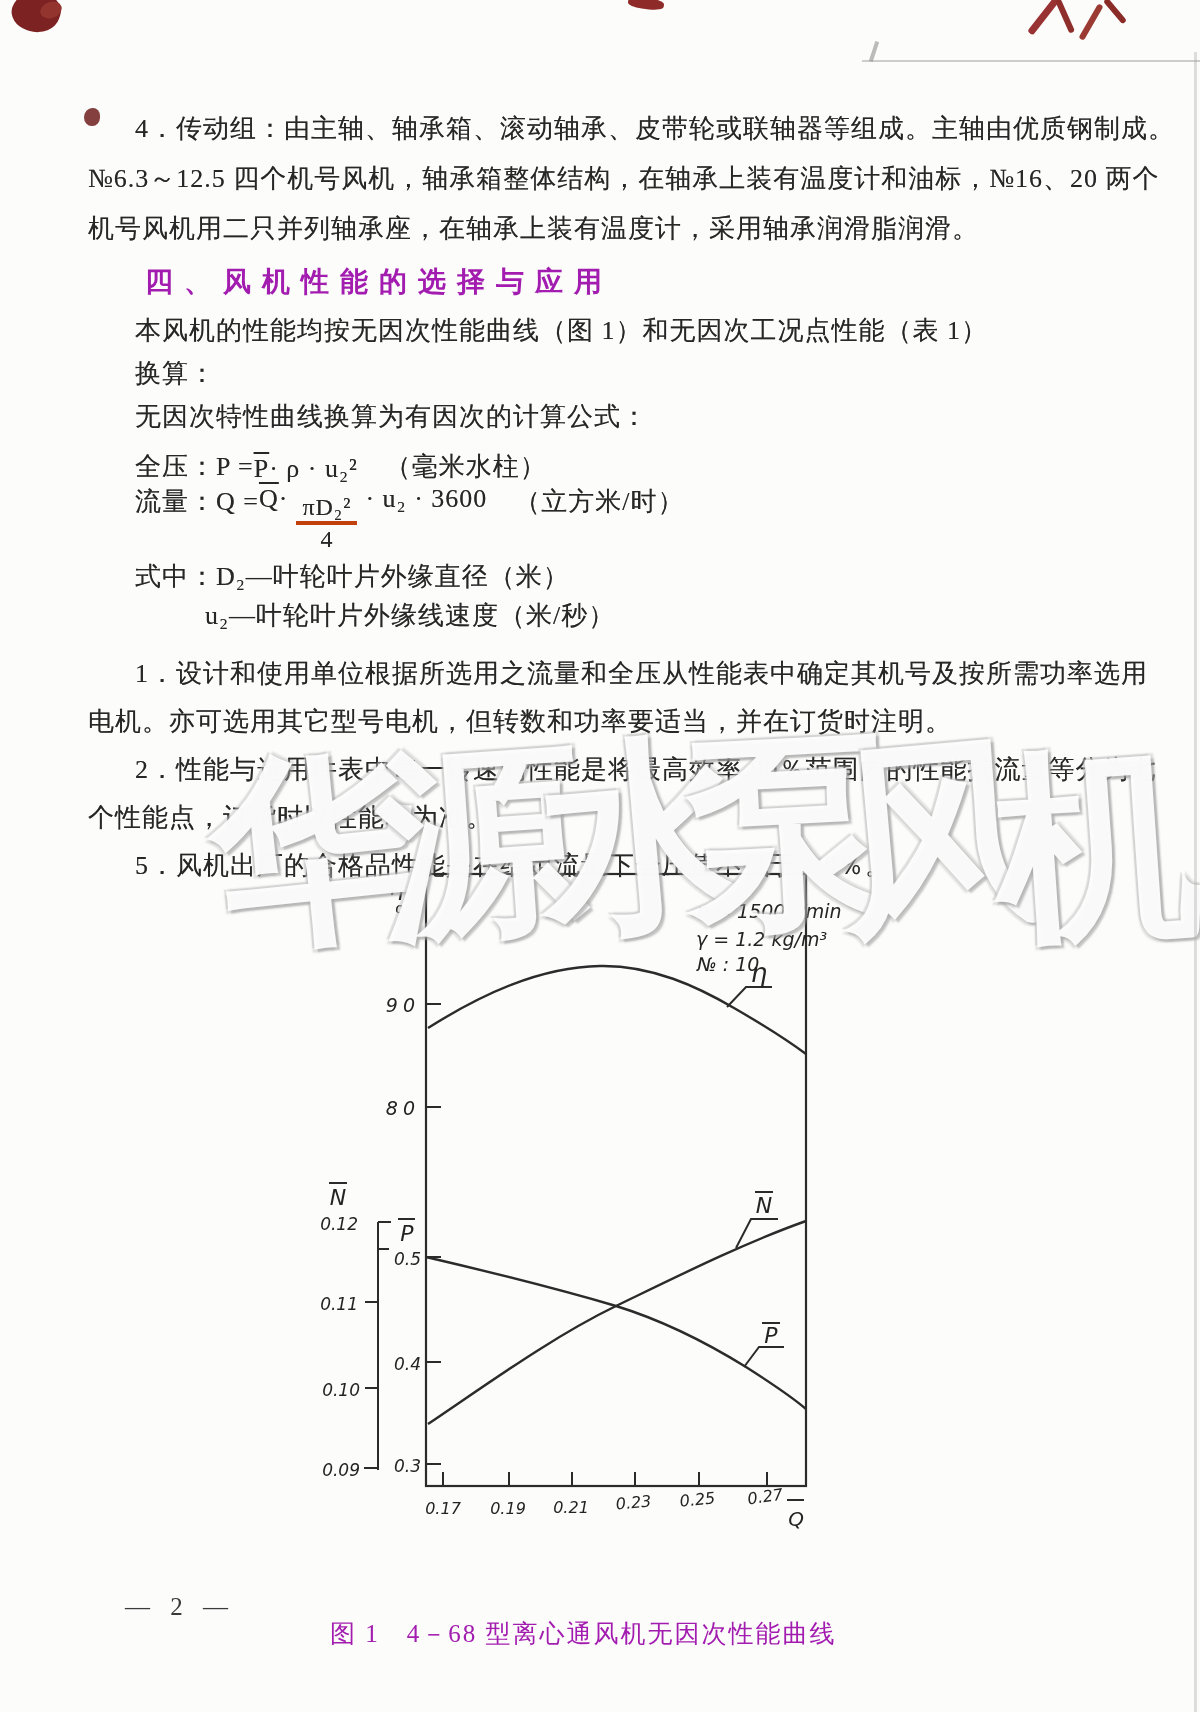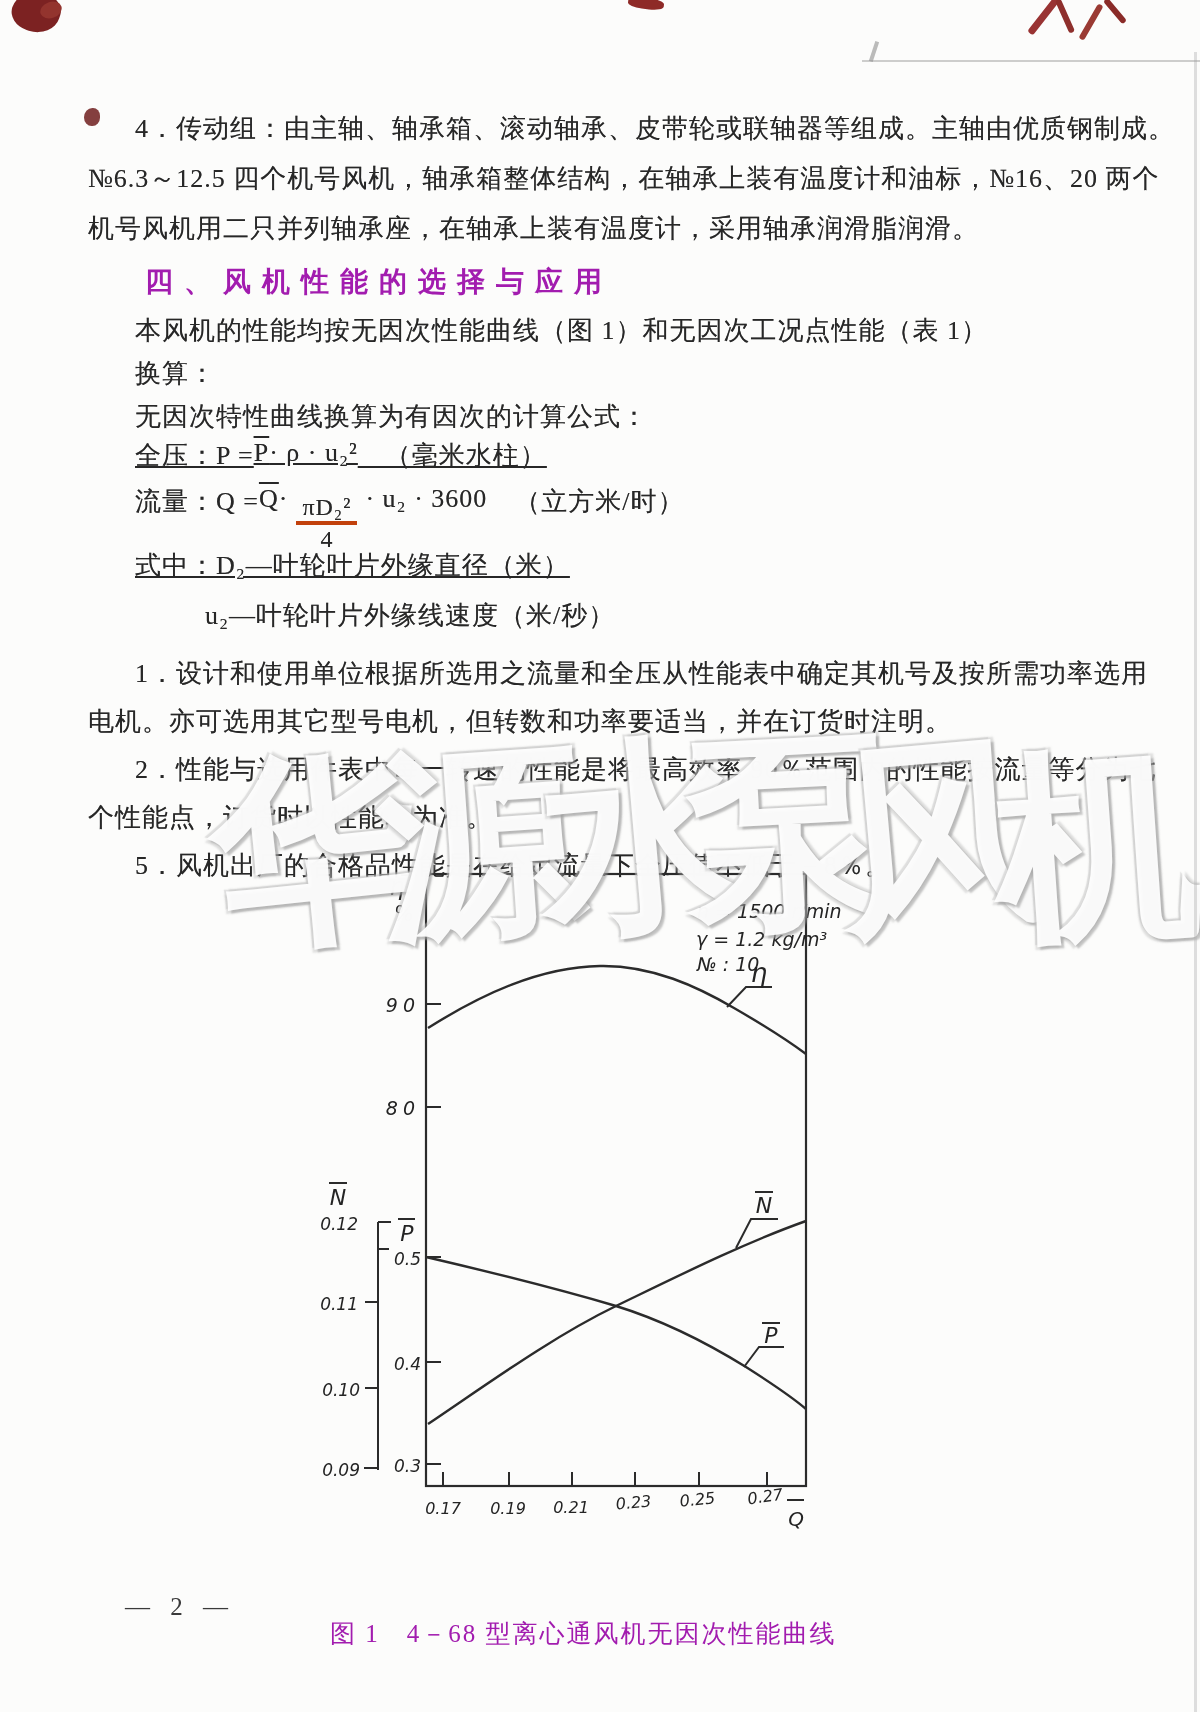--- a/index.html
+++ b/index.html
@@ -14,21 +14,21 @@
   .indent{text-indent:47px;}
   .blockA{position:absolute;left:88px;top:104px;width:1012px;}
   .heading{
     position:absolute;left:145px;top:254px;height:56px;line-height:56px;
     font-size:28px;font-weight:bold;letter-spacing:11px;color:#a21caf;white-space:nowrap;
   }
   .blockB{position:absolute;left:135px;top:309px;width:965px;}
   .blockB .l43{height:43px;line-height:43px;white-space:nowrap;}
   .blockB .sub{padding-left:70px;}
   .fline{height:64px;display:flex;align-items:flex-start;white-space:nowrap;}
-  .f46{height:46px;display:flex;align-items:flex-start;white-space:nowrap;text-decoration:underline;}
+  .f46{height:46px;display:flex;align-items:flex-end;white-space:nowrap;}
   .blockC{position:absolute;left:88px;top:650px;width:1012px;}
   .blockC .line{line-height:48px;}
   .ov{text-decoration:overline;}
   .frac{display:inline-block;vertical-align:middle;text-align:center;margin:0 8px;font-size:24px;line-height:1.1;}
   .frac .num{display:block;padding:0 6px 1px;border-bottom:4px solid #c2410c;margin-top:10px;}
   .frac .den{display:block;padding-top:1px;}
   
   svg.chart{position:absolute;left:290px;top:850px;width:560px;height:700px;}
   .ink{stroke:#2b2b2b;fill:none;}
   text.hand{font-family:"DejaVu Sans",sans-serif;font-style:italic;fill:#242424;}

